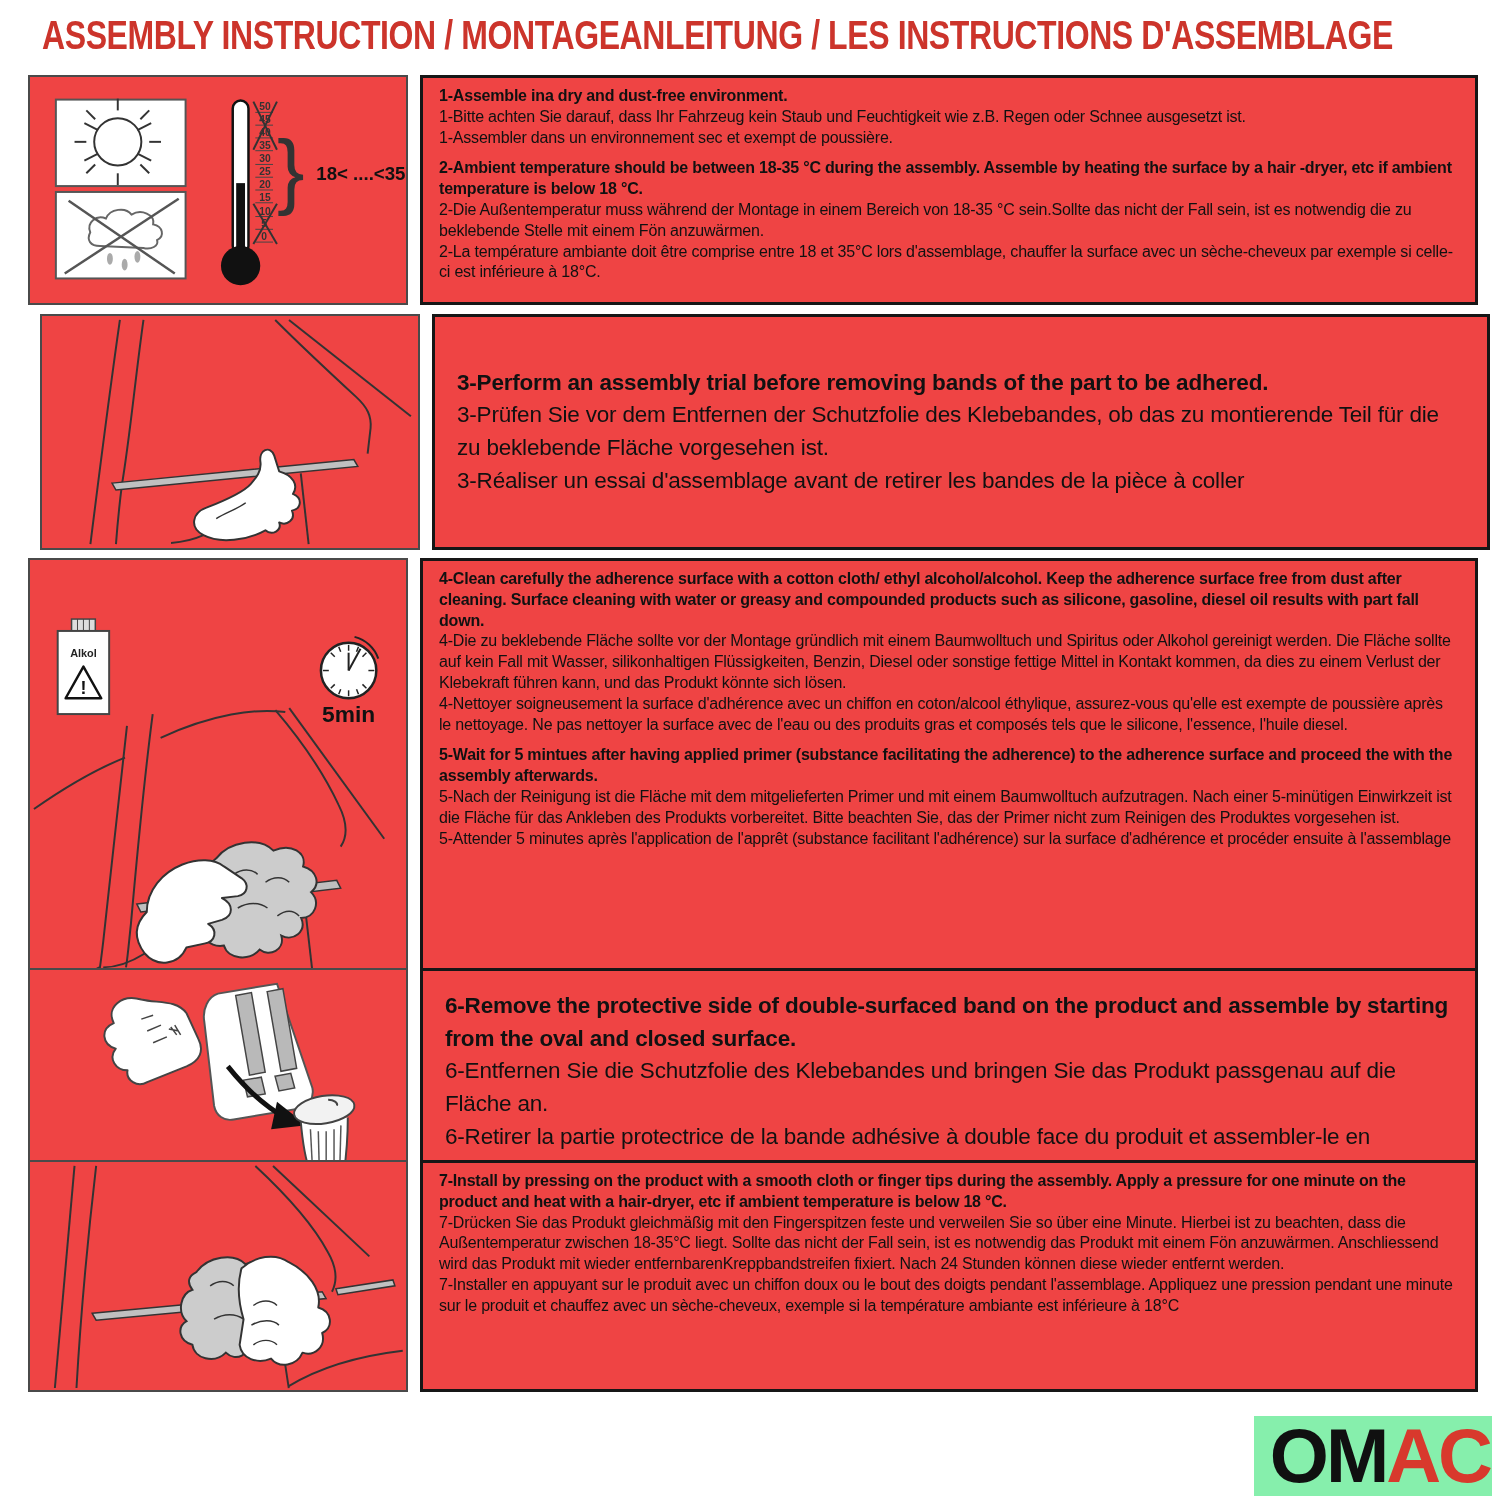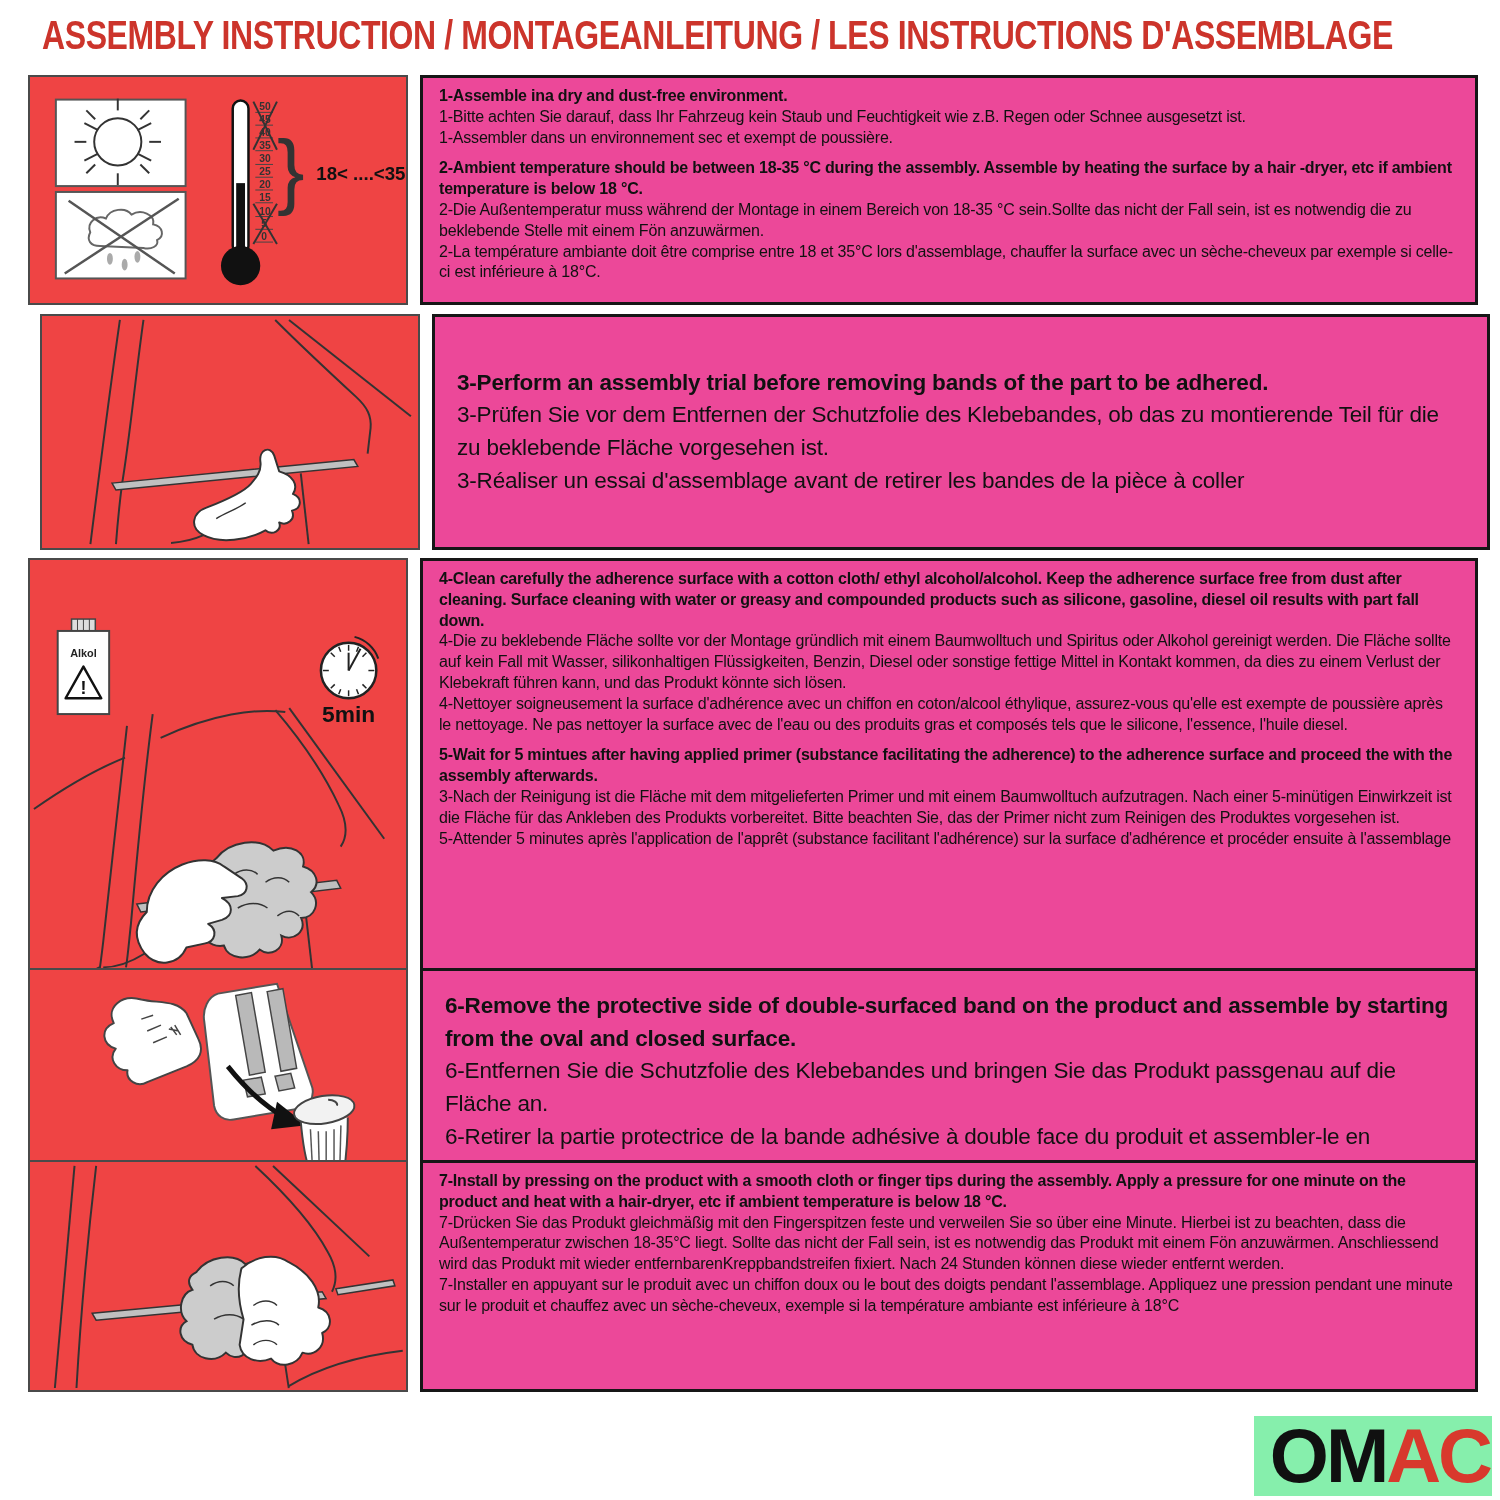--- a/index.html
+++ b/index.html
@@ -4,21 +4,21 @@
 <style>
   html,body{margin:0;padding:0;background:#fff;}
   #page{position:relative;width:1500px;height:1500px;background:#fff;
         font-family:"Liberation Sans",sans-serif;color:#111;overflow:hidden;}
   .title{position:absolute;left:42px;top:12px;white-space:nowrap;}
   .title span{display:inline-block;font-size:41px;font-weight:800;color:#cc342b;
         letter-spacing:-0.5px;transform:scaleX(0.78);transform-origin:left top;}
   .row{position:absolute;left:28px;width:1450px;display:flex;}
   .imgbox{width:380px;flex:0 0 380px;border:2px solid #4a4a4a;background:#ef4444;box-sizing:border-box;text-align:center;}
   .imgbox svg{display:block;width:100%;height:100%;}
-  .txtbox{flex:1;margin-left:12px;border:3px solid #161616;background:#ec4899;box-sizing:border-box;
+  .txtbox{flex:1;margin-left:12px;border:3px solid #161616;background:#ef4444;box-sizing:border-box;
         overflow:hidden;display:flex;flex-direction:column;}
   .txtbox p{margin:0;letter-spacing:-0.2px;}
   .small{padding:8px 16px 4px 16px;font-size:16px;line-height:1.3;}
   .big{padding:0 22px;font-size:22.5px;line-height:1.45;justify-content:center;}
   .b{font-weight:700;}
   .sp{height:10px;flex:0 0 auto;}
   #r1{top:75px;height:230px;}  #r1 .imgbox,#r1 .txtbox{height:230px;}
   #r2{top:314px;height:236px;padding-left:12px;} #r2 .imgbox,#r2 .txtbox{height:236px;}
   #r3{top:558px;height:402px;} #r3 .imgbox,#r3 .txtbox{height:512px;}
   #r4{top:968px;height:201px;} #r4 .imgbox,#r4 .txtbox{height:240px;}
@@ -205,21 +205,21 @@
           <path d="M116,342 C100,352 88,356 74,356" fill="none" stroke="#333" stroke-width="2"></path>
         </g>
       </svg>
     </div>
     <div class="txtbox small">
       <p class="b">4-Clean carefully the adherence surface with a cotton cloth/ ethyl alcohol/alcohol. Keep the adherence surface free from dust after cleaning. Surface cleaning with water or greasy and compounded products such as silicone, gasoline, diesel oil results with part fall down.</p>
       <p>4-Die zu beklebende Fläche sollte vor der Montage gründlich mit einem Baumwolltuch und Spiritus oder Alkohol gereinigt werden. Die Fläche sollte auf kein Fall mit Wasser, silikonhaltigen Flüssigkeiten, Benzin, Diesel oder sonstige fettige Mittel in Kontakt kommen, da dies zu einem Verlust der Klebekraft führen kann, und das Produkt könnte sich lösen.</p>
       <p>4-Nettoyer soigneusement la surface d'adhérence avec un chiffon en coton/alcool éthylique, assurez-vous qu'elle est exempte de poussière après le nettoyage. Ne pas nettoyer la surface avec de l'eau ou des produits gras et composés tels que le silicone, l'essence, l'huile diesel.</p>
       <div class="sp"></div>
       <p class="b">5-Wait for 5 mintues after having applied primer (substance facilitating the adherence) to the adherence surface and proceed the with the assembly afterwards.</p>
-      <p>3-Nach der Reinigung ist die Fläche mit dem mitgelieferten Primer und mit einem Baumwolltuch aufzutragen. Nach einer 5-minütigen Einwirkzeit ist die Fläche für das Ankleben des Produkts vorbereitet. Bitte beachten Sie, das der Primer nicht zum Reinigen des Produktes vorgesehen ist.</p>
+      <p>5-Nach der Reinigung ist die Fläche mit dem mitgelieferten Primer und mit einem Baumwolltuch aufzutragen. Nach einer 5-minütigen Einwirkzeit ist die Fläche für das Ankleben des Produkts vorbereitet. Bitte beachten Sie, das der Primer nicht zum Reinigen des Produktes vorgesehen ist.</p>
       <p>5-Attender 5 minutes après l'application de l'apprêt (substance facilitant l'adhérence) sur la surface d'adhérence et procéder ensuite à l'assemblage</p>
     </div>
   </div>
 
   <div class="row" id="r4">
     <div class="imgbox">
       <svg viewBox="0 0 380 240">
         <path d="M190,24 L250,14 L286,120 C288,130 282,139 272,141 L206,152 C196,154 188,148 186,138 L176,52 C174,40 180,27 190,24 Z" fill="#fff" stroke="#555" stroke-width="2"></path>
         <g>
           <polygon points="208,26 224,23 238,104 222,107" fill="#b9b9b9" stroke="#444" stroke-width="1.5"></polygon>

